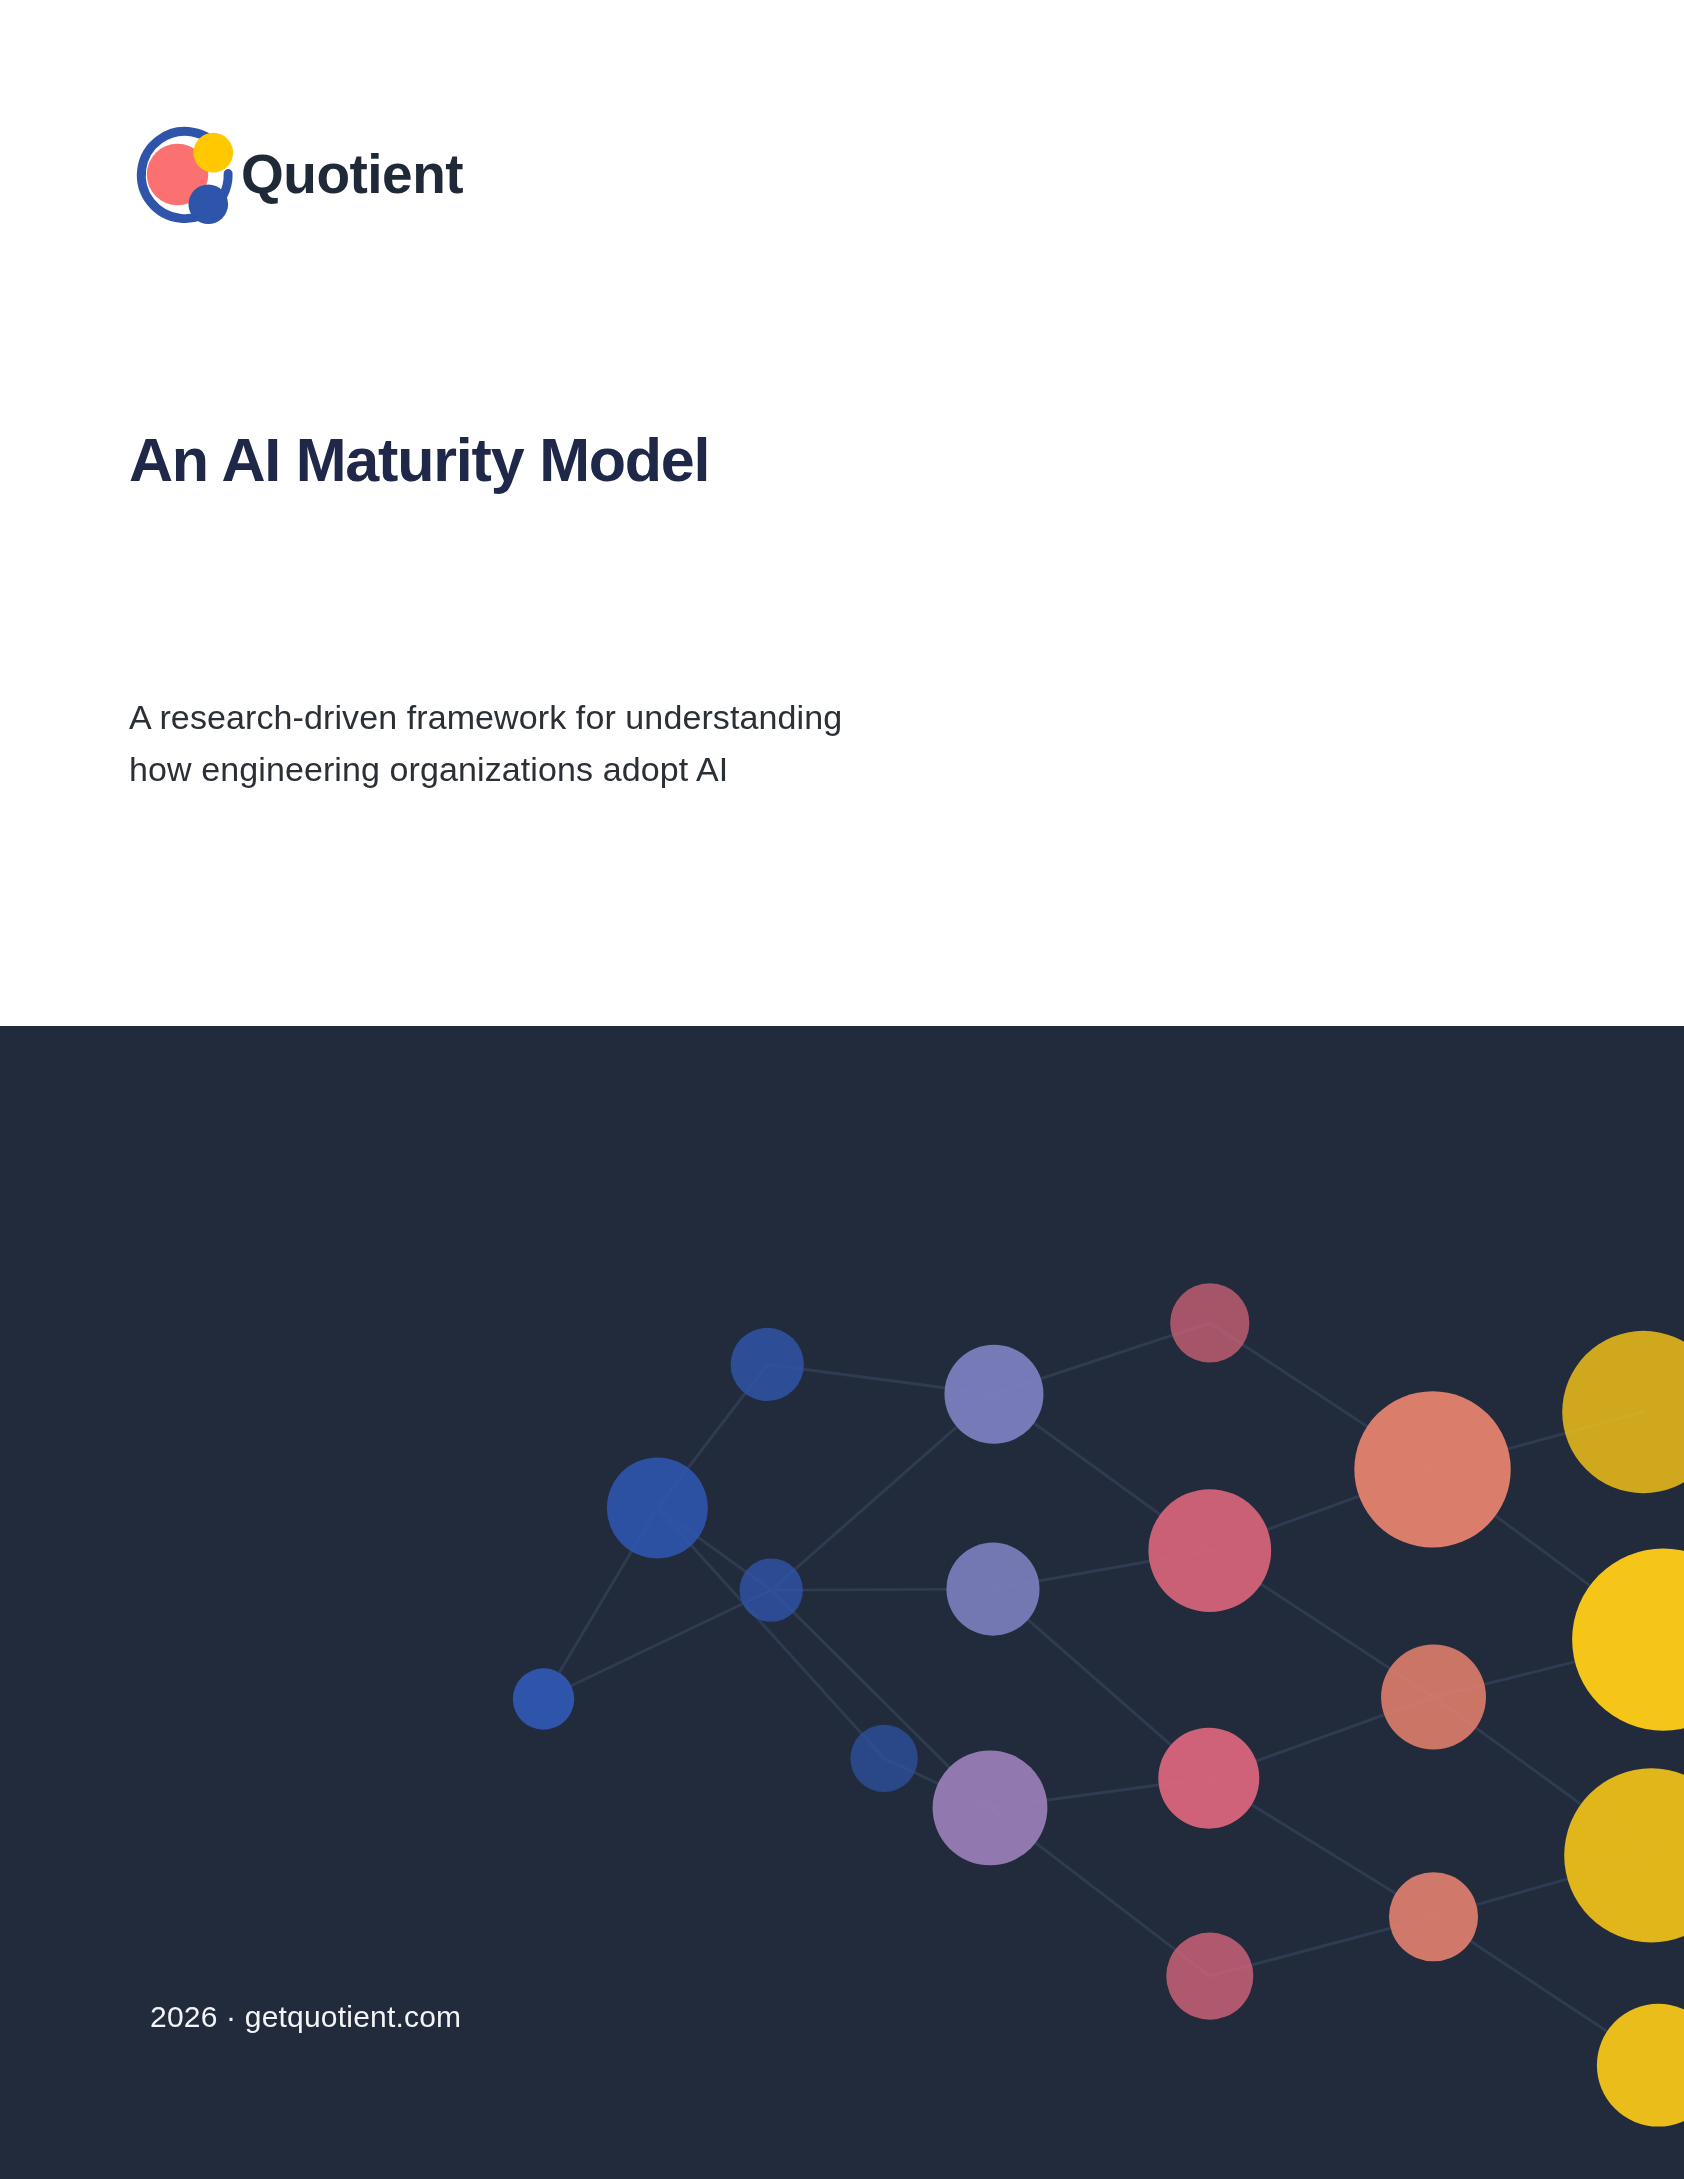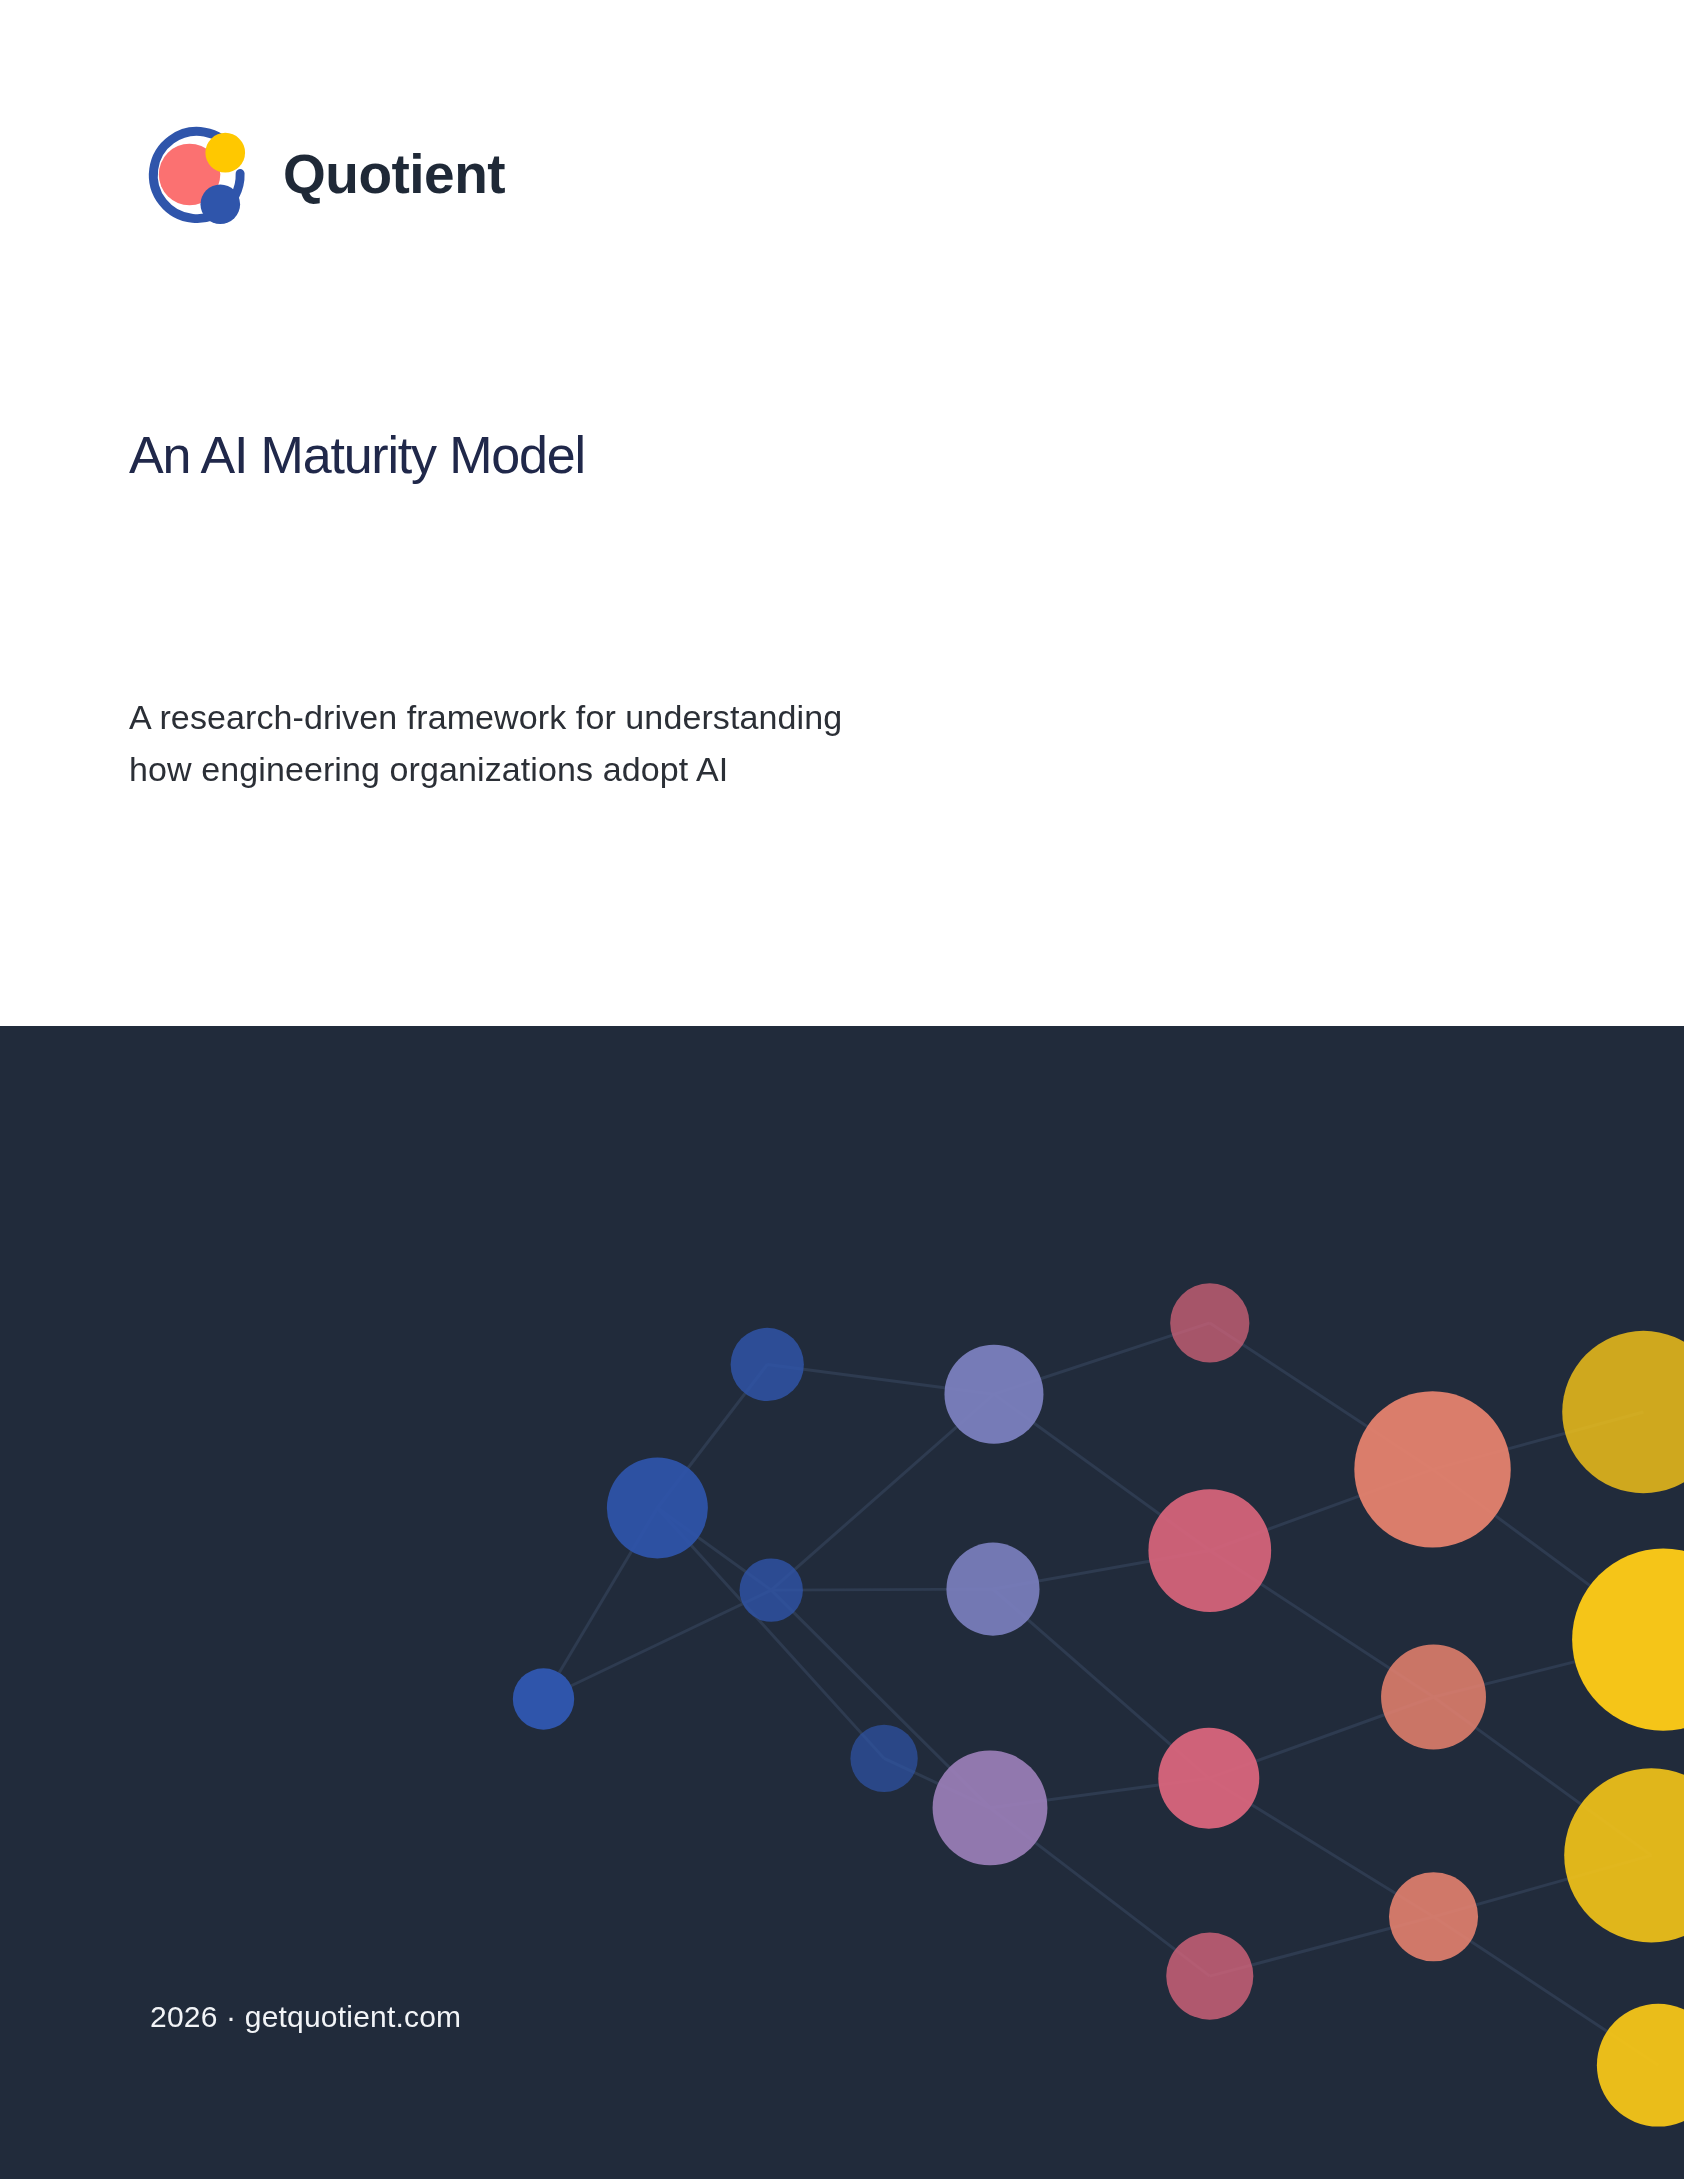--- a/index.html
+++ b/index.html
@@ -25,25 +25,24 @@
     position: absolute;
     left: 0; top: 0;
     width: 1684px;
     height: 1026px;
     background: #ffffff;
   }
 
   
   .logo-row {
     position: absolute;
-    left: 138px;
+    left: 126px;
     top: 117px;
     display: flex;
     align-items: center;
-    gap: 30px;
     text-align: right;
   }
   .logo-mark {
     width: 115px;
     height: 115px;
     display: block;
     flex: 0 0 auto;
   }
   .logo-word {
     font-size: 55px;
@@ -53,22 +52,22 @@
     line-height: 1;
     white-space: nowrap;
   }
 
   
   .headline {
     position: absolute;
     left: 129px;
     top: 401px;
     width: 1139px;
-    font-size: 52px;
-    font-weight: 400;
+    font-size: 61px;
+    font-weight: 700;
     line-height: 1.16;
     letter-spacing: -1.2px;
     color: #20284a;
     margin-top: 24px;
   }
   .headline .ln { display: block; }
 
   .subhead {
     position: absolute;
     left: 129px;

